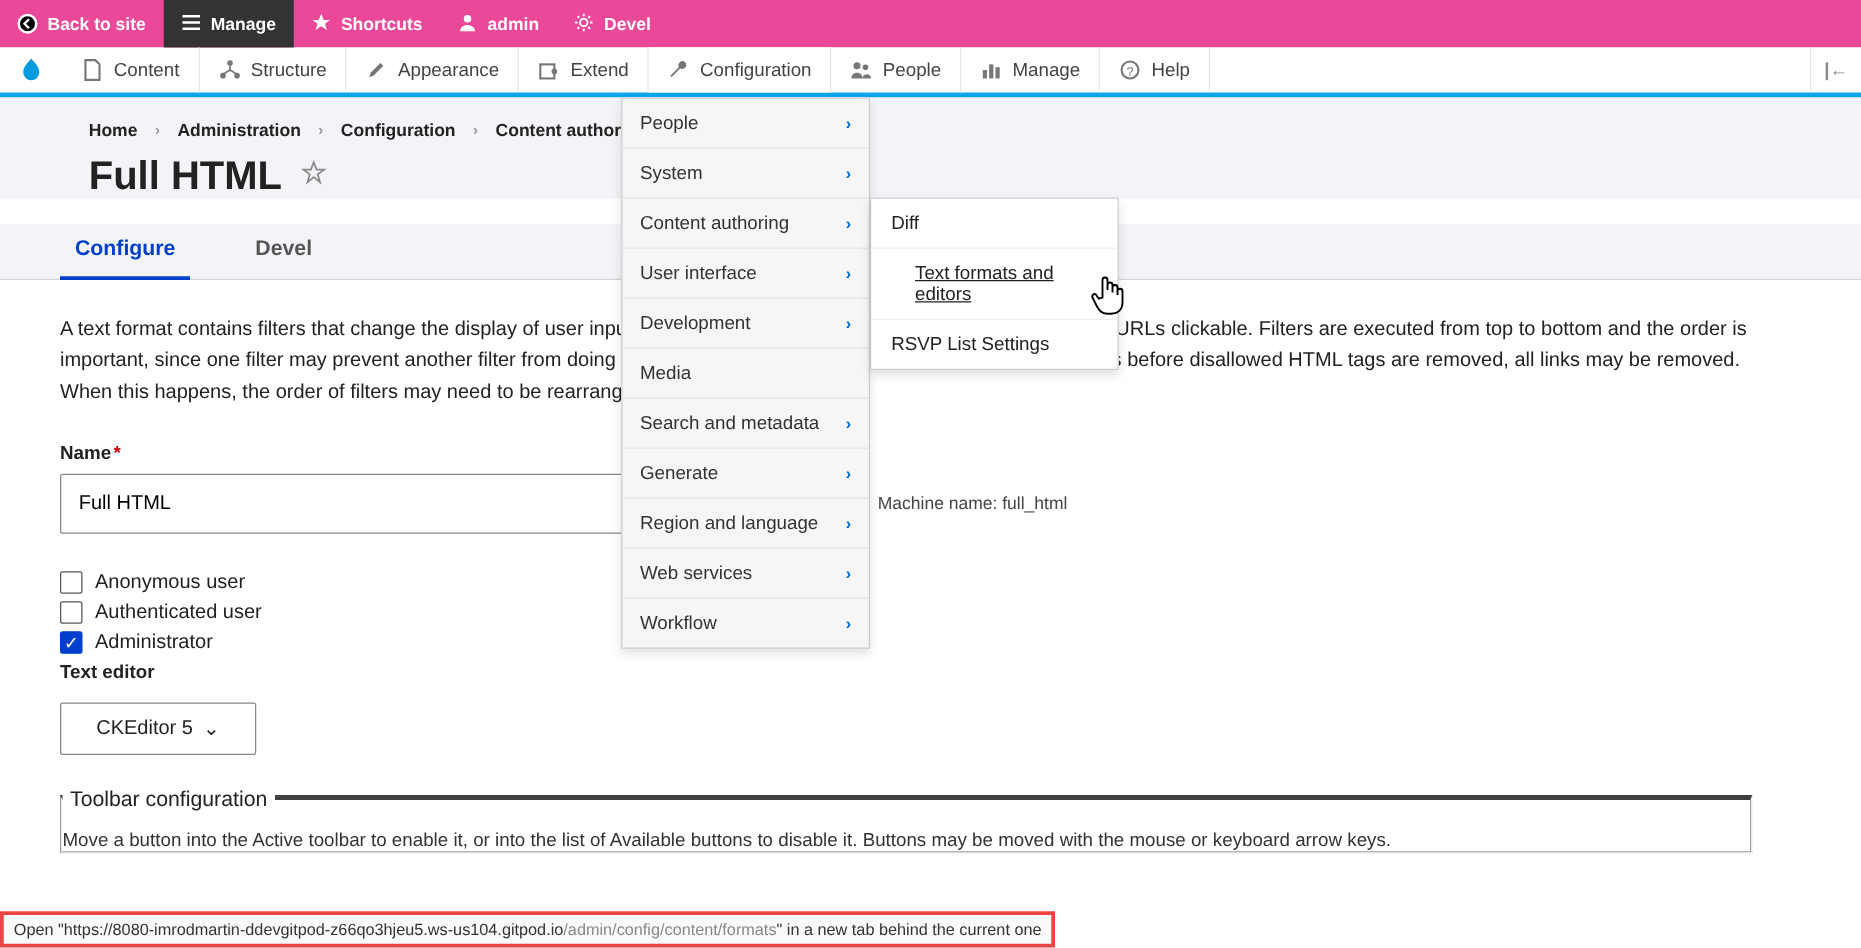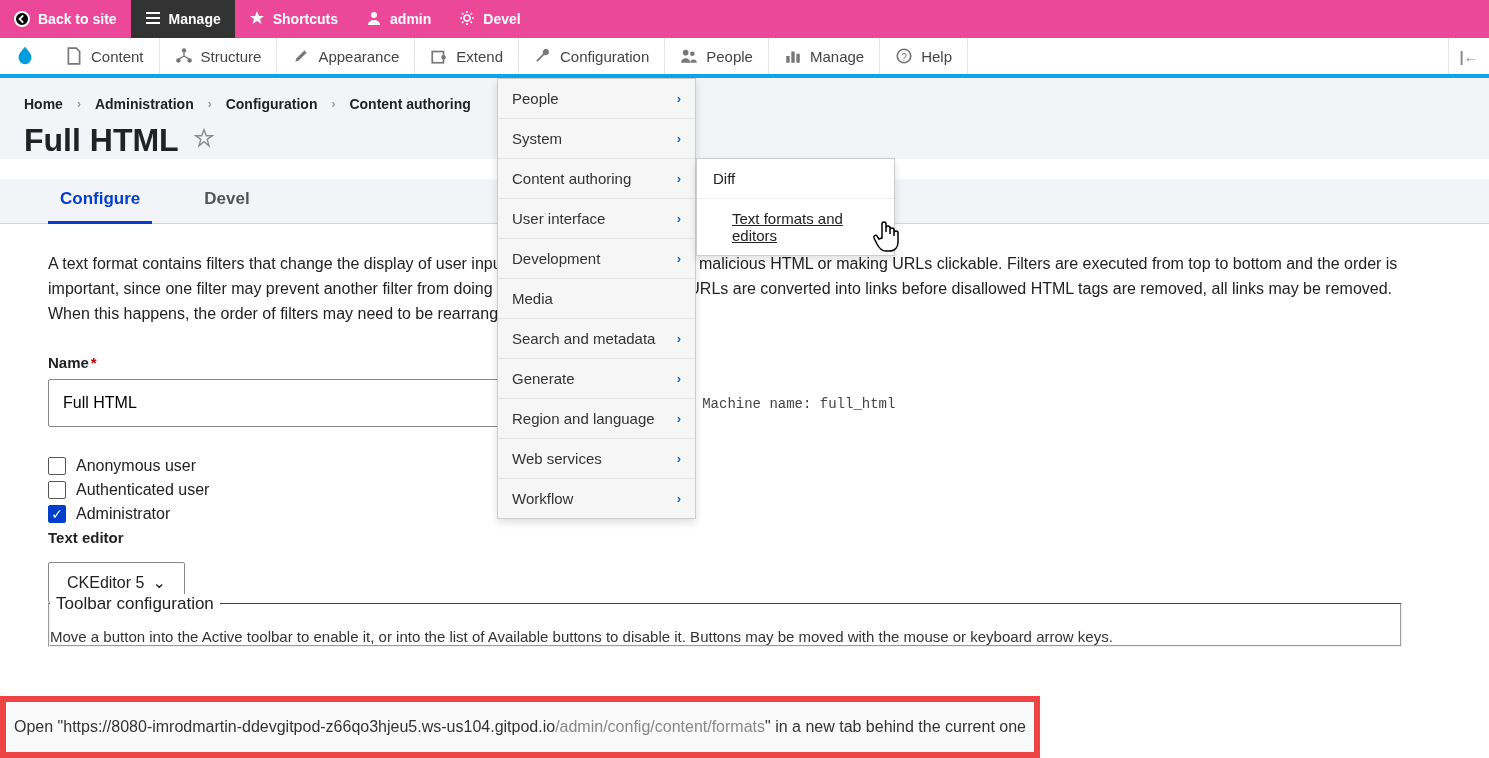--- a/index.html
+++ b/index.html
@@ -15,64 +15,64 @@
     
     .admin-menu-bar { height: 40px; background: #fff; border-bottom: 4px solid #0ea5e9; display: flex; align-items: stretch; }
     .admin-menu-bar .drupal-logo { width: 50px; display:flex; align-items:center; justify-content:center; }
     .admin-menu-bar .menu-item { display: flex; align-items: center; gap: 8px; padding: 0 15px; border-right: 1px solid #e6e6e6; font-size: 15px; cursor: pointer; color:#444;}
     .admin-menu-bar .menu-item.active { background: #fff; border-bottom:none; }
     .admin-menu-bar .menu-item svg { width: 18px; height: 18px; fill: #777; }
     .admin-menu-bar .spacer { flex: 1; border-right: 1px solid #e6e6e6; }
     .admin-menu-bar .collapse { width: 40px; display:flex; align-items:center; justify-content:center; color:#888; font-weight:bold;}
 
     
-    .header-region { background: #f3f4f7; padding: 18px 48px 0 24px; }
+    .header-region { background: #f3f4f7; padding: 18px 48px 0 71px; }
     .breadcrumbs { display: flex; gap: 14px; font-size: 14px; align-items:center; margin-bottom: 10px; color:#222; font-weight:600;}
     .breadcrumbs span.sep { color: #999; font-size:12px; }
     .page-title { font-size: 32px; font-weight: 700; display:flex; align-items:center; gap:14px; margin-bottom: 20px;}
     .star-icon { color:#888; font-size:22px; stroke:#888;}
 
     
     .page-tabs { display:flex; gap:40px; padding: 0 48px; border-bottom:1px solid #d4d4d4; background:#f3f4f7; }
     .page-tabs .tab { padding: 10px 12px 14px 12px; font-size: 17px; font-weight:600; cursor:pointer; color:#555; position:relative;}
     .page-tabs .tab.active { color: #003ecc; }
     .page-tabs .tab.active::after { content:''; position:absolute; left:0; right:0; bottom:-1px; height:3px; background:#003ecc; }
 
     
     .main { padding: 28px 48px; max-width: 1450px;}
     .desc { font-size: 16px; line-height: 1.55; margin-bottom: 28px;}
     .field-label { font-weight:700; font-size:15px; margin-bottom:8px; display:block;}
     .required { color:#c00; margin-left:2px;}
     .text-input { width: 640px; height: 48px; padding: 0 14px; font-size:16px; border:1px solid #888; border-radius:2px;}
-    .machine-name { font-size:14px; color:#444; margin-left: 10px; display:inline;font-family:Liberation Mono, monospace;}
+    .machine-name { font-size:14px; color:#444; margin-left: 10px; display:inline;}
     .roles-group { margin-top: 30px;}
     .checkbox-row { display:flex; align-items:center; gap:10px; margin: 6px 0; font-size:16px;}
     .checkbox { width:18px; height:18px; border:1.5px solid #555; border-radius:2px; display:flex; align-items:center; justify-content:center; background:#fff;}
     .checkbox.checked { background:#003ecc; border-color:#003ecc; color:#fff; font-size:14px;}
     .editor-group { }
-    .select-box { display:inline-flex; align-items:center; gap:8px; border:1px solid #888; padding:10px 18px; border-radius:2px; font-size:16px; margin-top:8px;}
-    .toolbar-config { border-top:1px solid #404040; padding-top:8px; font-size:17px; }
+    .select-box { display:inline-flex; align-items:center; gap:8px; border:1px solid #888; padding:10px 28px; border-radius:2px; font-size:16px; margin-top:8px;}
+    .toolbar-config { margin-top:32px; border-top:4px solid #404040; padding-top:8px; font-size:17px; }
     .toolbar-config .legend { position:relative; top:-18px; background:#fff; display:inline-block; padding:0 6px;}
 
     
     .dropdown { position:absolute; top:78px; left:497px; width:199px; background:#f6f6f6; border:1px solid #ccc; box-shadow:0 4px 8px rgba(0,0,0,0.12); z-index:50;}
     .dropdown .dd-item { display:flex; justify-content:space-between; align-items:center; padding:11px 14px; font-size:15px; border-bottom:1px solid #e4e4e4; cursor:pointer; color:#333;}
     .dropdown .dd-item:last-child { border-bottom:none;}
     .dropdown .dd-item .chev { color:#0066cc; font-weight:bold; font-size:13px;}
 
     .submenu { position:absolute; top:158px; left:696px; width:199px; background:#fff; border:1px solid #ccc; box-shadow:0 4px 8px rgba(0,0,0,0.12); z-index:55;}
     .submenu .sm-item { padding:11px 16px; font-size:15px; border-bottom:1px solid #eee; cursor:pointer;}
     .submenu .sm-item.hover { text-decoration:underline;padding-left:35px;}
     .submenu .sm-item:last-child{ border-bottom:none;}
 
     
     .cursor-hand { position:absolute; top:218px; left:872px; z-index:100; font-size:28px;}
 
     
-    .status-tip { position:fixed; bottom:0; left:0; background:#fafafa; border:6px solid #ef4444; padding:16px 8px; font-size:16px; color:#333;}
+    .status-tip { position:fixed; bottom:0; left:0; background:#fafafa; border:3px solid #ef4444; padding:4px 8px; font-size:13px; color:#333;}
     .status-tip .path { color:#888;}
   </style>
 </head>
 <body>
 
 <div class="top-black-bar">
   <div class="item">
     <span class="back-circle">
       <svg viewBox="0 0 10 10">
           <path d="M6 2 L3 5 L6 8" stroke="#fff" stroke-width="1.6" fill="none"></path>
@@ -288,20 +288,21 @@
     </div>
   <div class="dd-item">
       <span>Workflow</span>
       <span class="chev">›</span>
     </div>
 </div>
 
 <div class="submenu">
   <div class="sm-item">Diff</div>
   <div class="sm-item hover">Text formats and editors</div>
+  <div class="sm-item">RSVP List Settings</div>
 </div>
 
 <div class="cursor-hand">
   <svg width="34" height="36" viewBox="0 0 34 36">
       <path d="M10 20V6a2 2 0 014 0v8V10a2 2 0 014 0v6V12a2 2 0 014 0v6V15a2 2 0 014 0v9c0 5-3 9-9 9h-3c-5 0-7-3-9-7l-3-6c-1-2 2-4 3-2l2 3z" fill="#fff" stroke="#000" stroke-width="1.5"></path>
     </svg>
 </div>
 
 <div class="status-tip">
   <span>Open "https://8080-imrodmartin-ddevgitpod-z66qo3hjeu5.ws-us104.gitpod.io</span><span class="path">/admin/config/content/formats</span><span>" in a new tab behind the current one</span>

